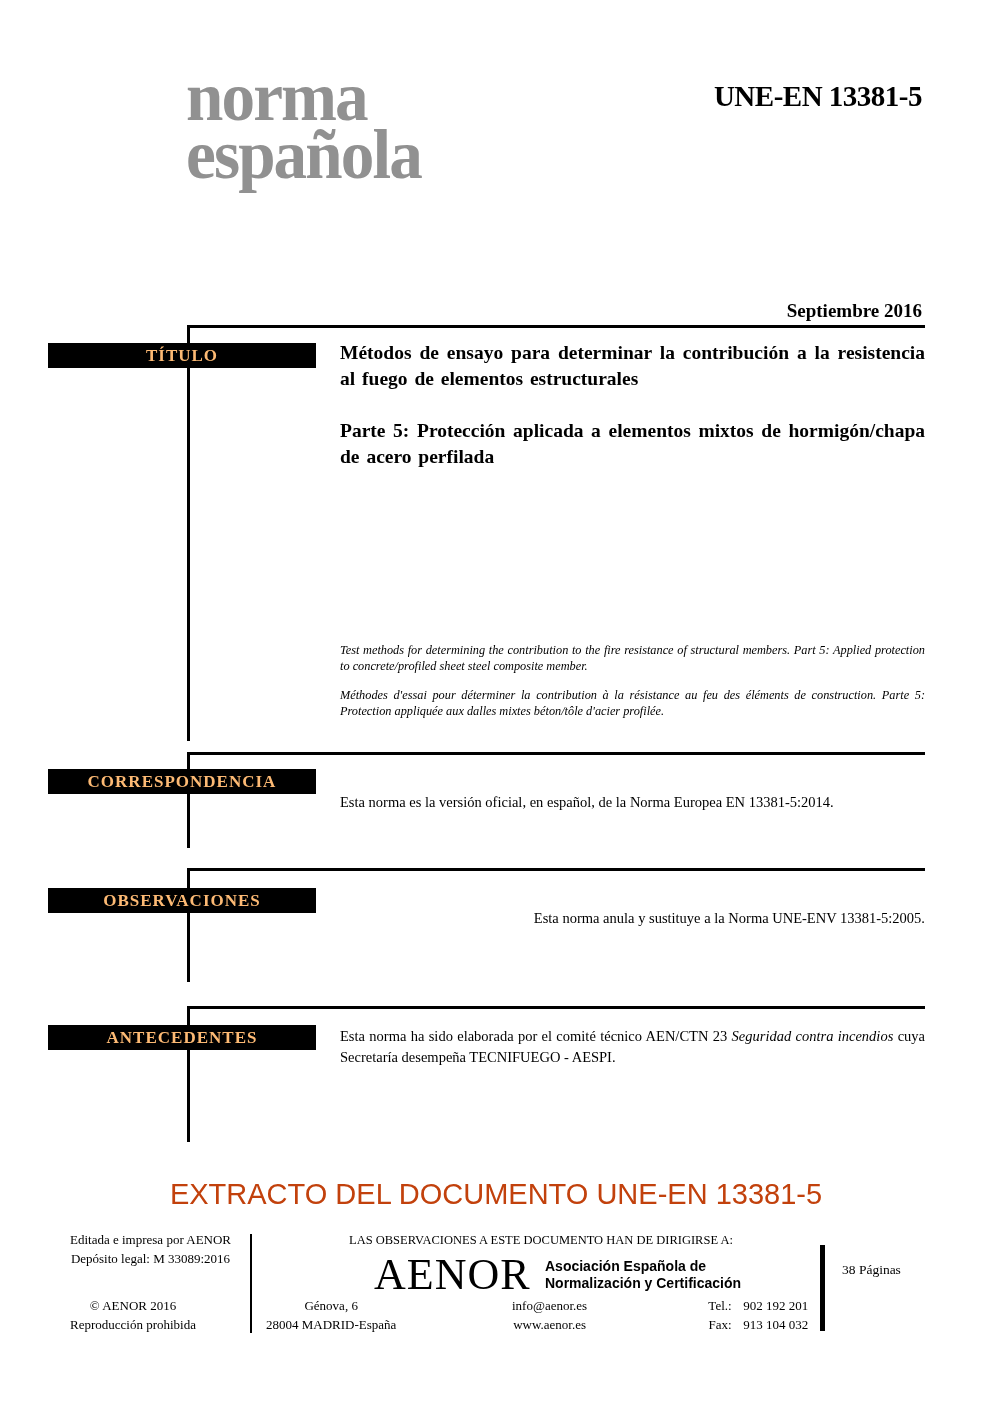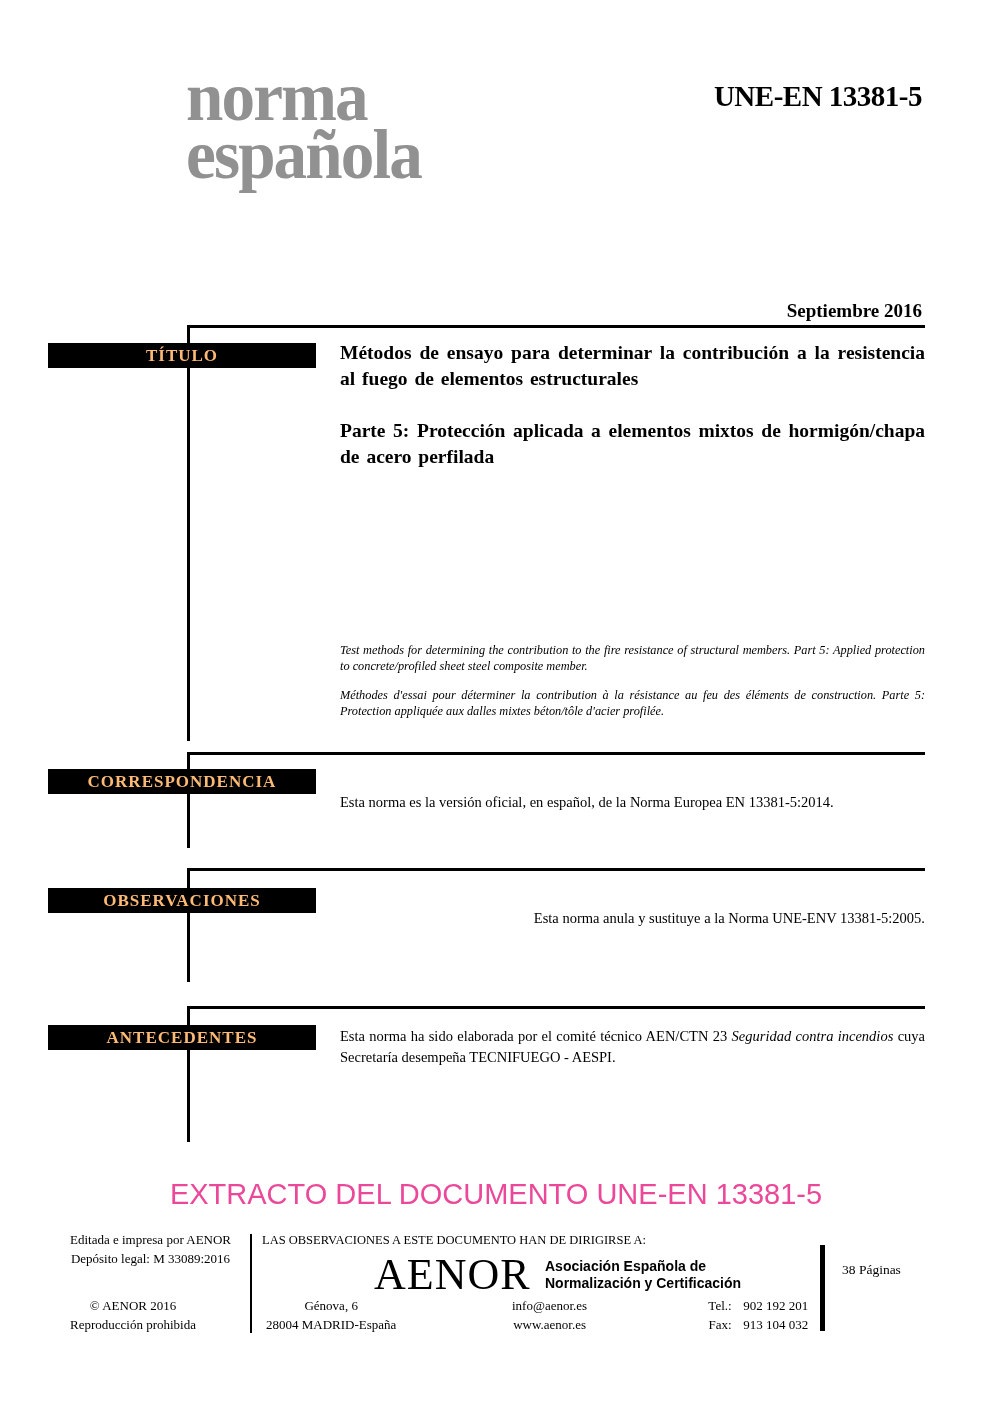--- a/index.html
+++ b/index.html
@@ -92,21 +92,21 @@
   .italic { font-style: italic; }
   
   .extracto {
     position: absolute;
     left: 0;
     top: 1178px;
     width: 100%;
     text-align: center;
     font-family: "Liberation Sans", sans-serif;
     font-size: 29px;
-    color: #ec4899;
+    color: #c2410c;
     letter-spacing: 0px;
   }
   
   .footer-small {
     position: absolute;
     font-size: 13px;
     line-height: 19px;
     text-align: center;
   }
   .fdiv-thin {
@@ -123,21 +123,21 @@
     top: 1245px;
     width: 5px;
     height: 86px;
     background: #000;
   }
   .obs-notice {
     position: absolute;
     left: 262px;
     top: 1233px;
     width: 558px;
-    text-align: left;
+    text-align: center;
     font-size: 12.5px;
   }
   .aenor-logo {
     position: absolute;
     left: 374px;
     top: 1253px;
     font-size: 44px;
     line-height: 44px;
     letter-spacing: 1px;
   }

